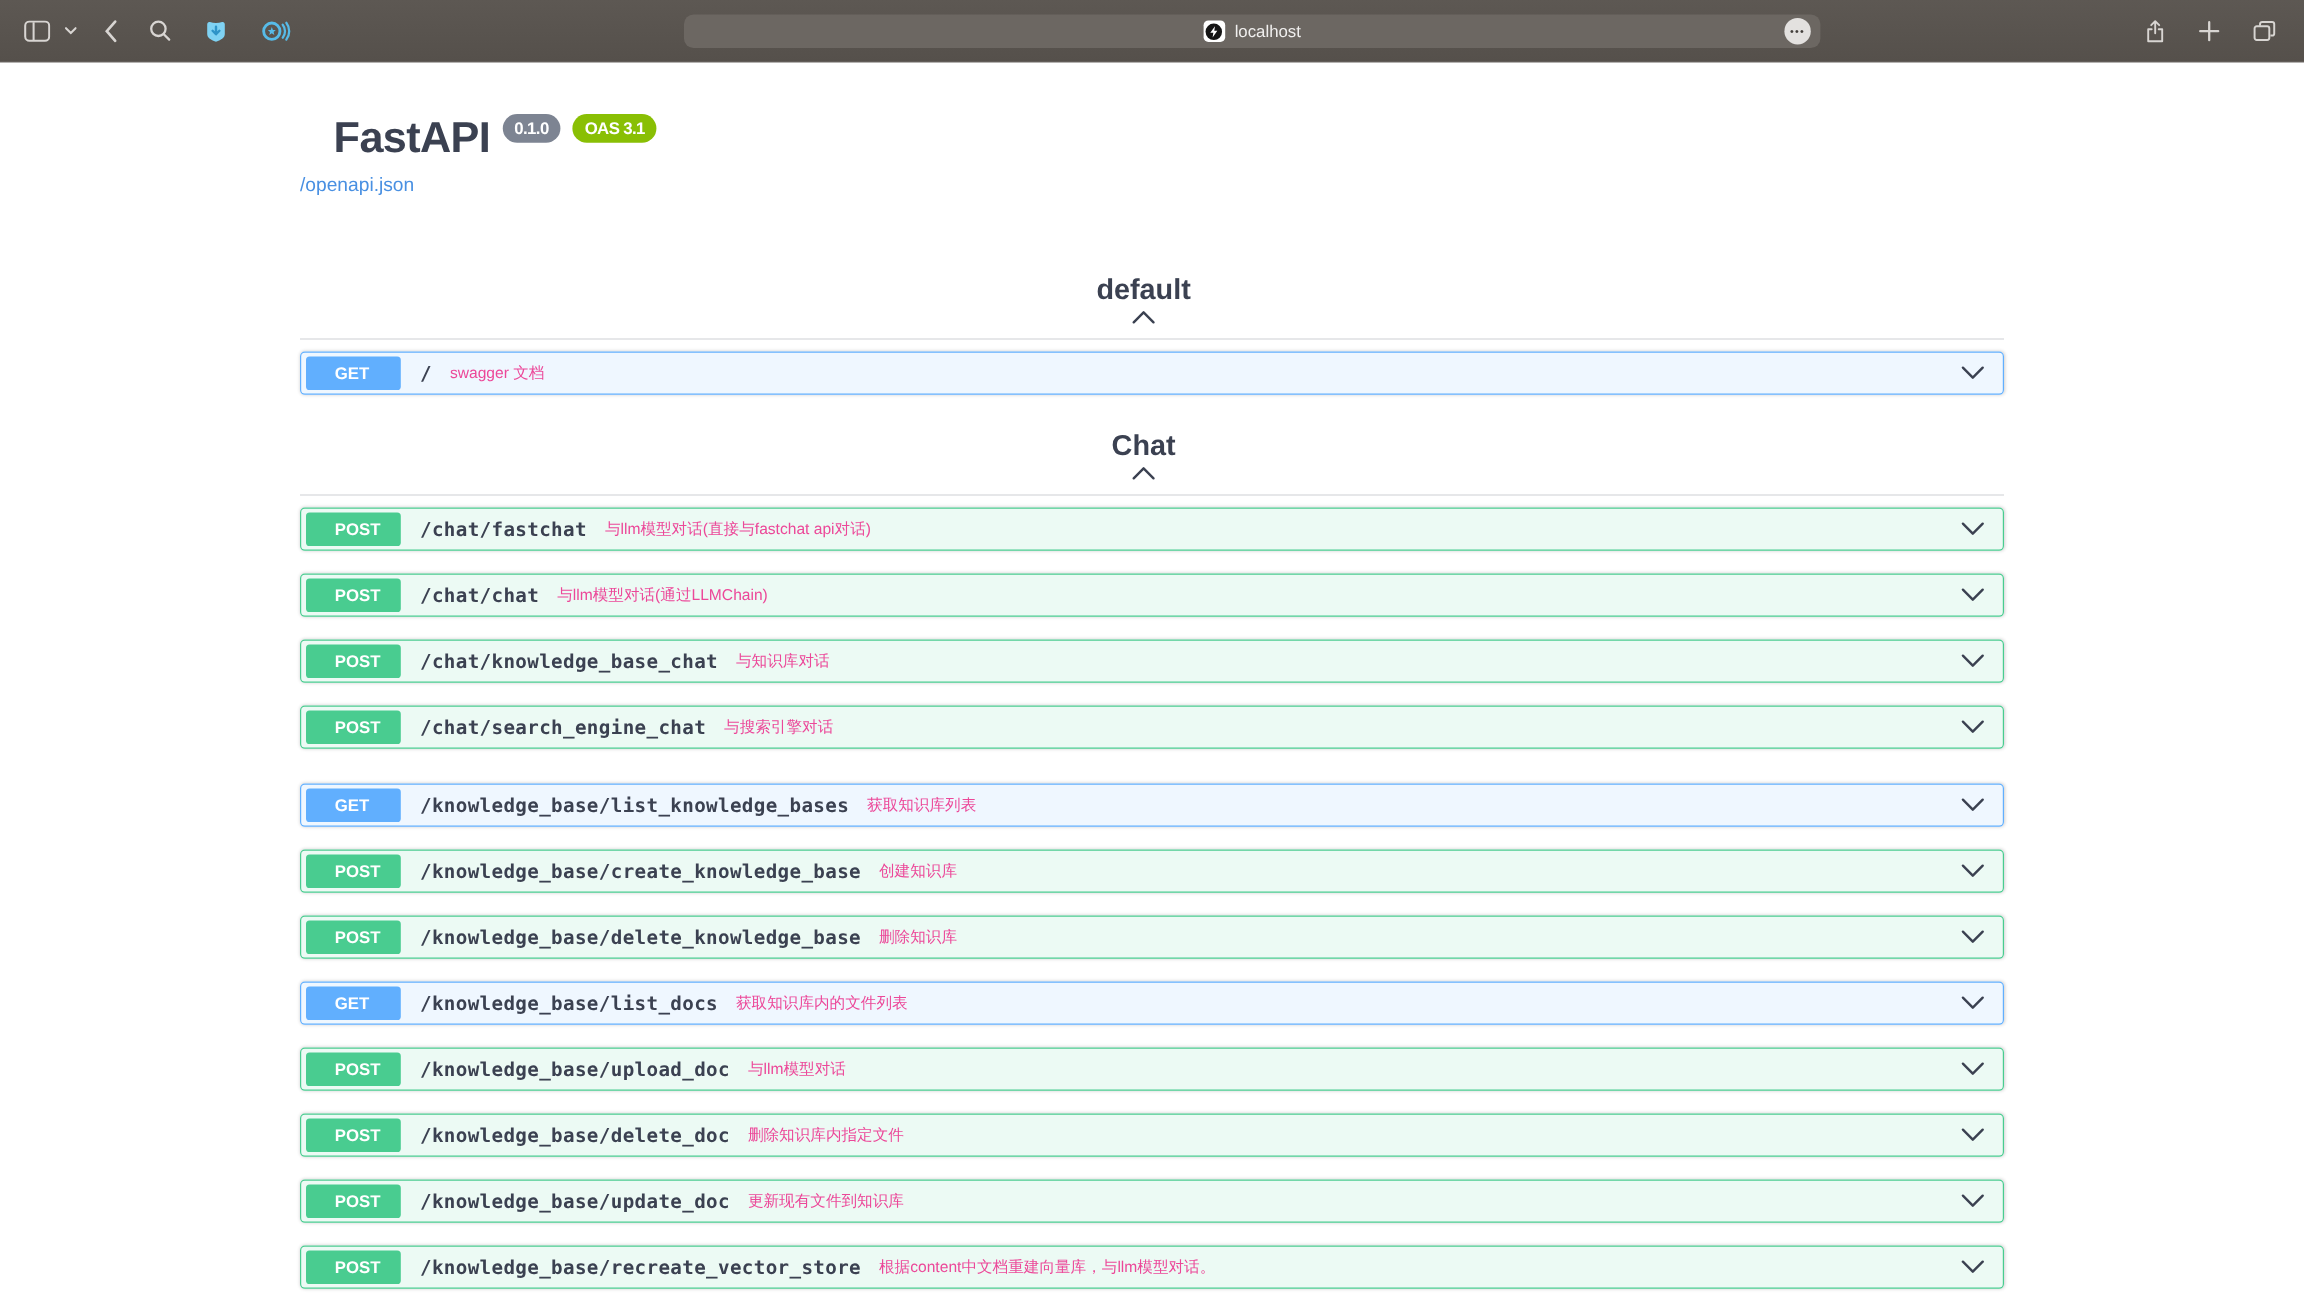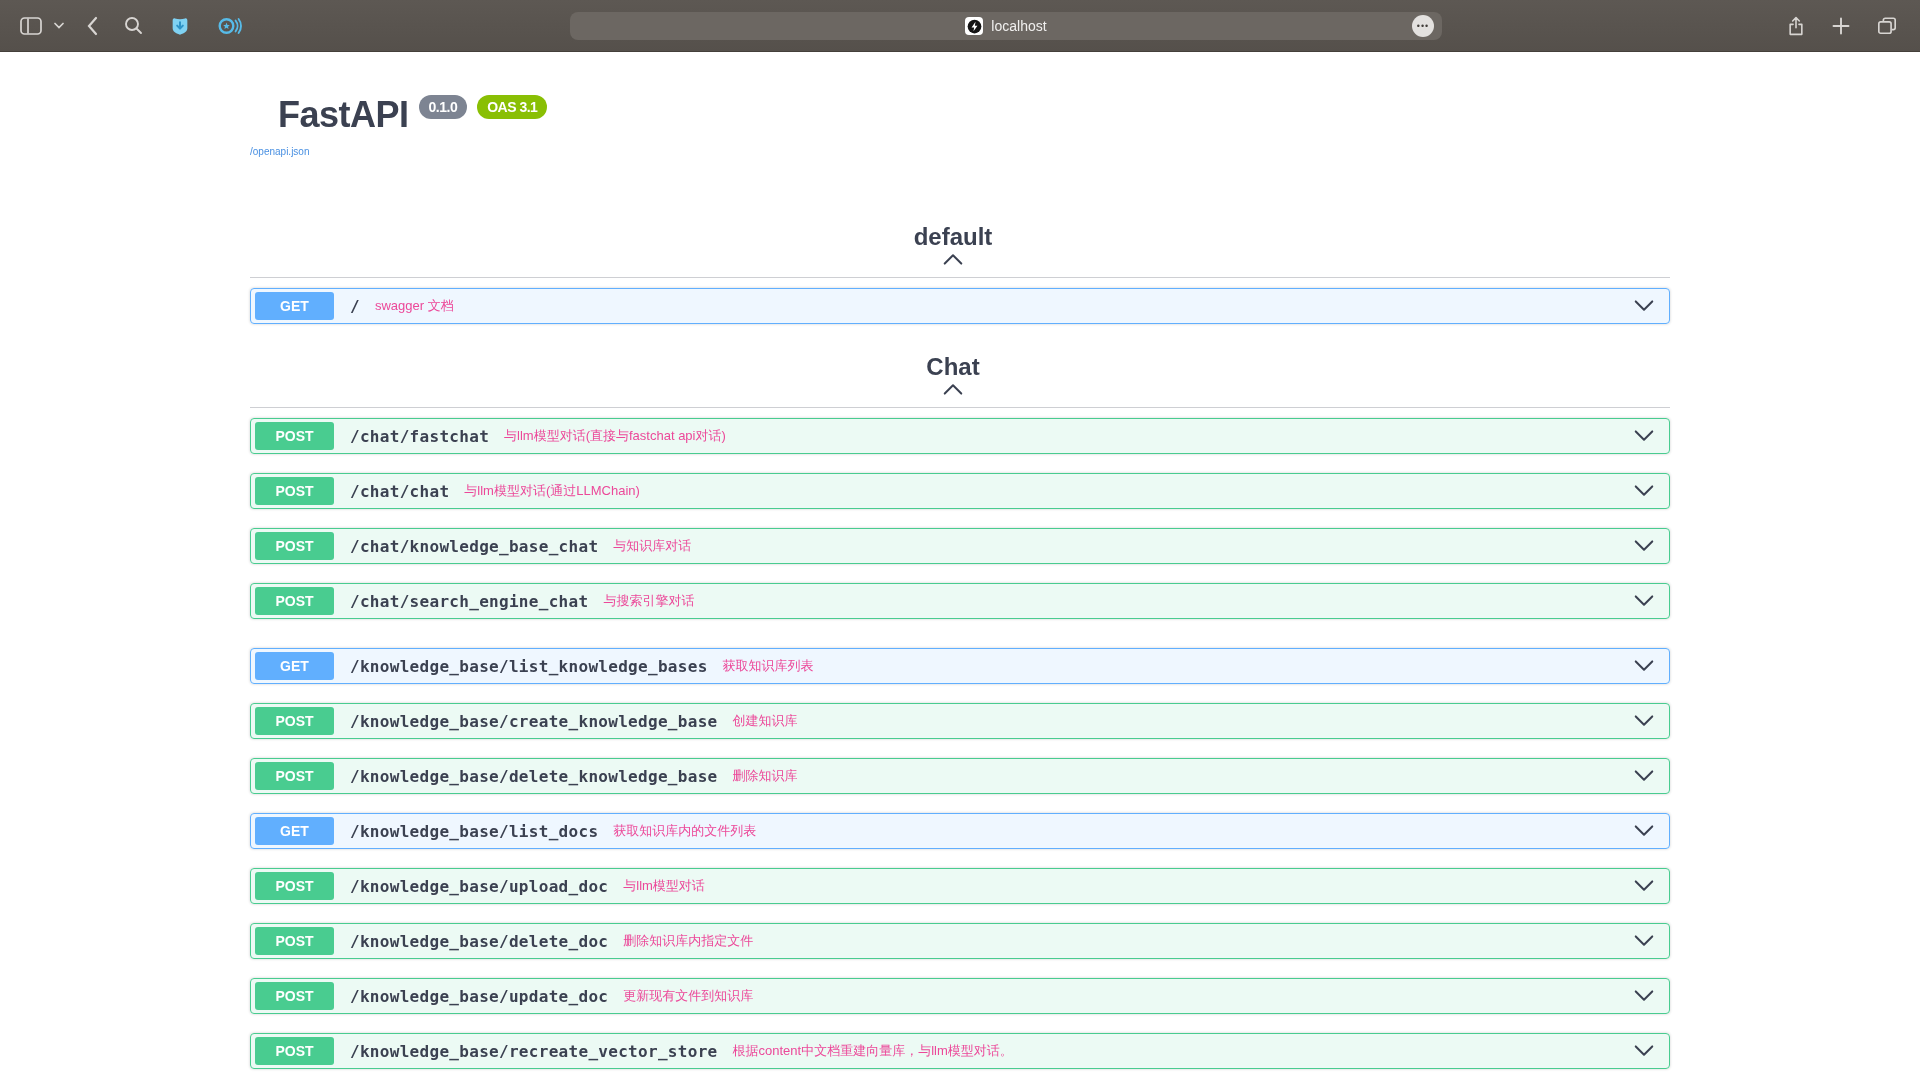--- a/index.html
+++ b/index.html
@@ -11,61 +11,61 @@
   .toolbar { position:relative; height:52px;
              background:linear-gradient(#5d5853,#55504b);
              border-bottom:1px solid #443f3a;
              display:flex; align-items:center; color:#d8d5d2; }
   .tb-btn { background:none; border:none; color:#d8d5d2; cursor:pointer;
             display:flex; align-items:center; justify-content:center;
             height:36px; padding:0 8px; }
   .tb-left { display:flex; align-items:center; margin-left:12px; }
   .tb-right { display:flex; align-items:center; position:absolute; right:14px; top:8px; }
   .tb-gap { width:10px; }
-  .addressbar { position:absolute; left:570px; top:12px; width:872px; height:28px;
+  .addressbar { position:absolute; left:570px; top:12px; width:947px; height:28px;
                 background:#6c6762; border-radius:8px;
                 display:flex; align-items:center; justify-content:center; cursor:text; }
   .favicon { width:18px; height:18px; border-radius:4px; background:#fff;
              display:flex; align-items:center; justify-content:center; margin-right:8px; }
   .host { color:#f0efee; font-size:14px; }
   .page-menu { position:absolute; right:8px; top:3px; width:22px; height:22px;
                border:none; border-radius:50%; background:#e3e1df; color:#433f3b;
                font-size:9px; letter-spacing:1px; line-height:22px; text-align:center;
                cursor:pointer; padding:0; }
 
   
   .page { background:#fff; height:1028px; overflow:hidden; }
   .wrapper { width:1420px; margin:0 auto; }
   .info { padding-top:42px; }
   h1.api-title { font-size:36px; font-weight:700; color:#3b4151; letter-spacing:-.5px;margin-left:28px; }
   .pill { display:inline-block; position:relative; top:-10px; margin-left:10px;
           padding:4px 10px; border-radius:57px; font-size:14px; font-weight:700;
           color:#fff; vertical-align:middle; }
   .pill.version { background:#7d8492; }
   .pill.oas { background:#89bf04; }
-  .spec-link { display:inline-block; margin-top:10px; font-size:10px;
+  .spec-link { display:inline-block; margin-top:10px; font-size:16px;
                color:#4990e2; text-decoration:none; cursor:pointer; }
 
   .api-section { margin-top:4px; }
   .api-section.first { margin-top:54px; }
   .section-header { display:flex; align-items:center; justify-content:space-between;
                     padding:10px 14px 10px 0; cursor:pointer;
                     border-bottom:1px solid rgba(59,65,81,.25);flex-direction:column; }
   .section-title { font-size:24px; font-weight:700; color:#3b4151; }
   .section-chevron { background:none; border:none; cursor:pointer; padding:0;
                      display:flex; align-items:center; }
   .rows { padding-top:10px; }
   .opblock { display:flex; align-items:center; height:36px; margin-bottom:19px;
              border:1px solid; border-radius:4px; padding:0 14px 0 4px;
              box-shadow:0 0 3px rgba(0,0,0,.19); cursor:pointer; }
   .opblock.get  { border-color:#61affe; background:rgba(97,175,254,.1); }
   .opblock.post { border-color:#49cc90; background:rgba(73,204,144,.1); }
-  .method-badge { width:79px; height:28px; line-height:28px; text-align:center;
+  .method-badge { width:79px; height:28px; line-height:28px; 
                   border-radius:3px; color:#fff; font-size:14px; font-weight:700;
-                  font-family:"Liberation Sans", sans-serif; flex:0 0 auto; }
+                  font-family:"Liberation Sans", sans-serif; flex:0 0 auto;padding-left:24px; }
   .method-badge.get  { background:#61affe; }
   .method-badge.post { background:#49cc90; }
   .ep-path { margin-left:16px; font-family:"DejaVu Sans Mono", monospace;
              font-size:16px; font-weight:700; color:#3b4151; letter-spacing:.3px; }
   .ep-desc { margin-left:15px; font-size:13px; color:#ec4899; }
   .row-chevron { margin-left:auto; display:flex; align-items:center; }
   svg { display:block; }
 </style>
 </head>
 <body>

